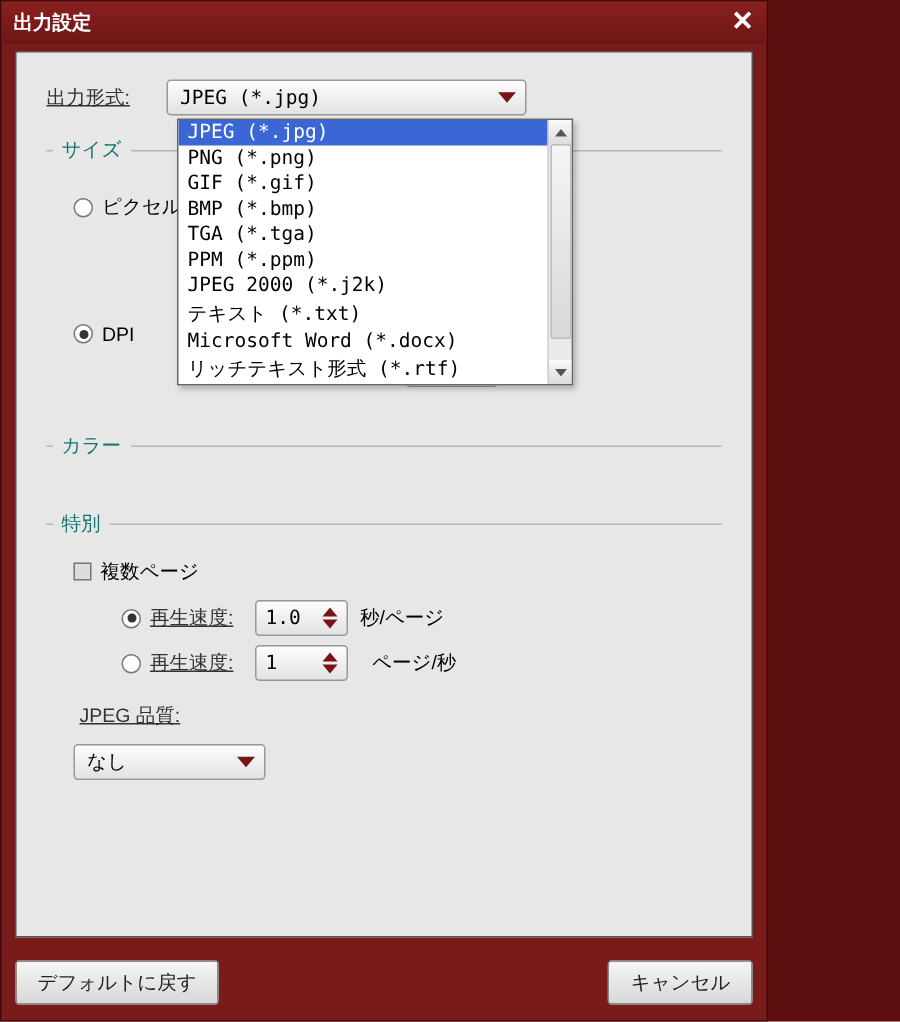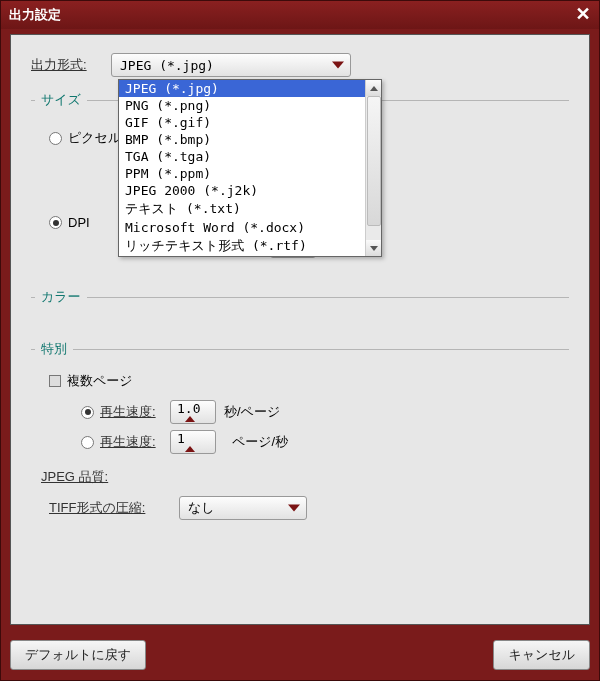--- a/index.html
+++ b/index.html
@@ -3,21 +3,21 @@
 <meta charset="utf-8">
 <style>
   * { box-sizing: border-box; }
   body {
     margin: 0;
     font-family: "MS Gothic", "Meiryo", sans-serif;
     font-size: 13px;
     background: #5e0f0f;
   }
   .window {
-    width: 600px;
+    width: 512px;
     height: 681px;
     position: relative;
     background: #7a1b1b;
     border: 1px solid #3d0a0a;
   }
   .titlebar {
     height: 28px;
     background: linear-gradient(to bottom, #8a2020, #6d1616);
     color: #fff;
     display: flex;
@@ -128,21 +128,20 @@
     display: inline-block;
   }
   .spinner {
     display: inline-flex;
     align-items: center;
     height: 24px;
     border: 1px solid #999;
     border-radius: 3px;
     background: linear-gradient(to bottom, #fdfdfd, #e2e2e2);
     overflow: hidden;
-    flex-direction: column;
   }
   .spinner input {
     border: none;
     background: transparent;
     width: 44px;
     padding: 0 6px;
     font-family: monospace;
     font-size: 13px;
     outline: none;
   }
@@ -326,26 +325,25 @@
         <div class="spinner">
           <input value="1" style="">
           <div class="arrows">
             <div class="up"></div>
             <div class="down"></div>
           </div>
         </div>
         <span style="margin-left:16px;">ページ/秒</span>
       </div>
 
-      <div class="row" style="margin-left:0; margin-top:14px;">
+      <div class="row" style="margin-left:12px; margin-top:14px;">
         <span class="label" style="width:130px;">JPEG 品質:</span>
       </div>
 
       <div class="row" style="margin-left:8px; margin-top:10px;">
-        <span class="label" style="width:130px;">TIFF形式の圧縮:</span>
         <div class="select-box small-select">
           <span>なし</span>
           <span class="select-arrow"></span>
         </div>
       </div>
 
     </fieldset>
 
   </div>
 

